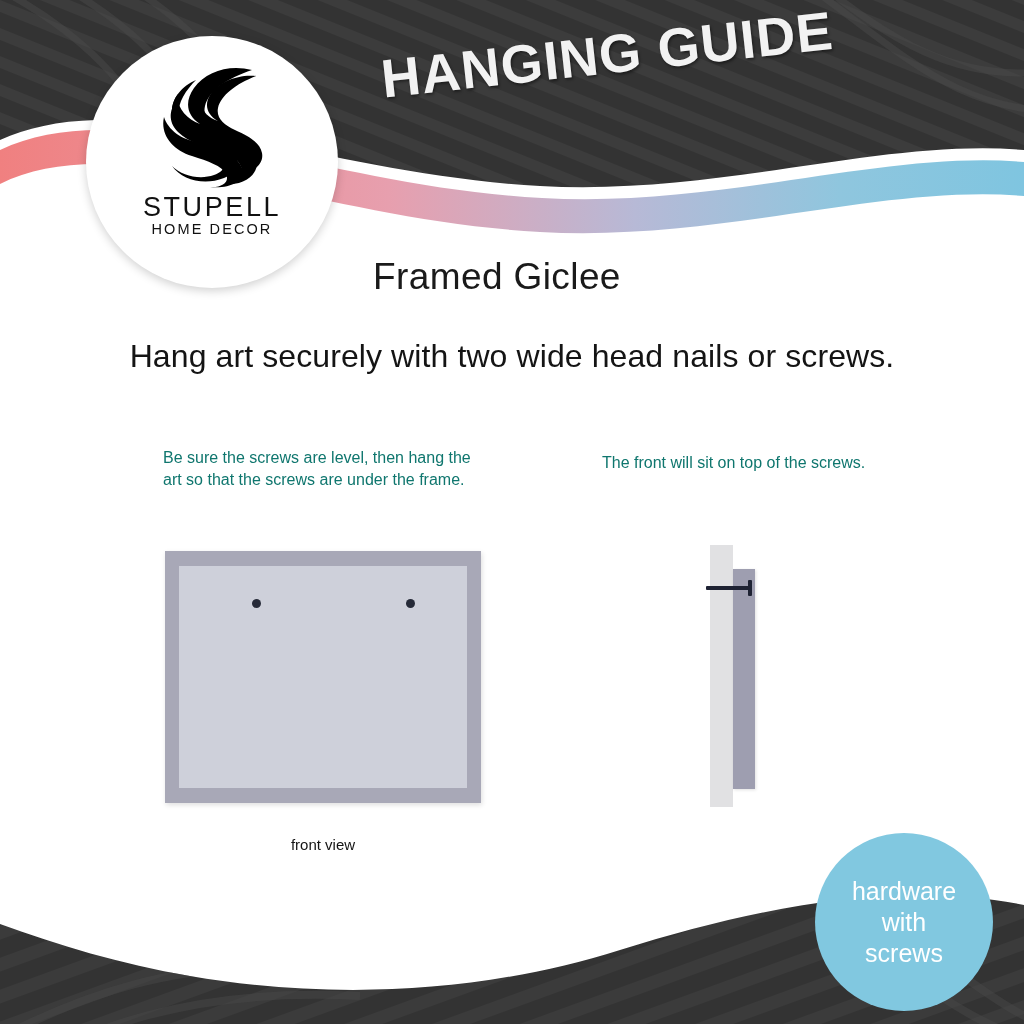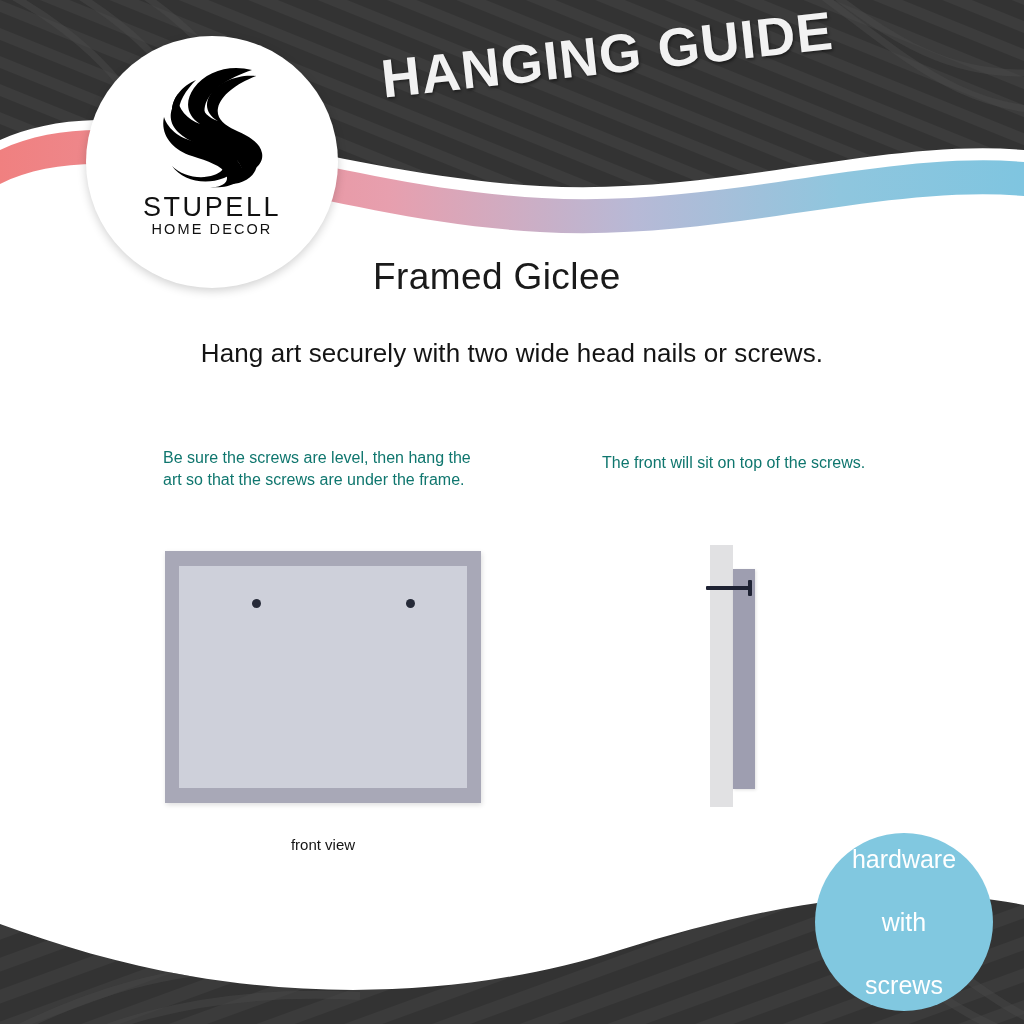--- a/index.html
+++ b/index.html
@@ -90,21 +90,21 @@
     margin-top: 12px;
   }
 
   
   #main-instruction {
     position: absolute;
     left: 0;
     top: 338px;
     width: 1024px;
     text-align: center;
-    font-size: 26px;
+    font-size: 32px;
     font-weight: 400;
     color: #141414;
     letter-spacing: 0.1px;
   }
 
   
   .caption {
     position: absolute;
     font-size: 16px;
     line-height: 1.38;
@@ -198,21 +198,20 @@
     background: #81c8e0;
     display: flex;
     flex-direction: column;
     align-items: center;
     justify-content: center;
     color: #ffffff;
     font-size: 25px;
     line-height: 1.24;
     text-align: center;
     font-weight: 400;
-    gap: 32px;
   }
 </style>
 </head>
 <body>
 
 <div id="page">
 
   <svg class="wave-layer" viewBox="0 0 1024 1024" width="1024" height="1024" xmlns="http://www.w3.org/2000/svg">
     <defs>
       <linearGradient id="accentGrad" x1="0" y1="0" x2="1" y2="0">

